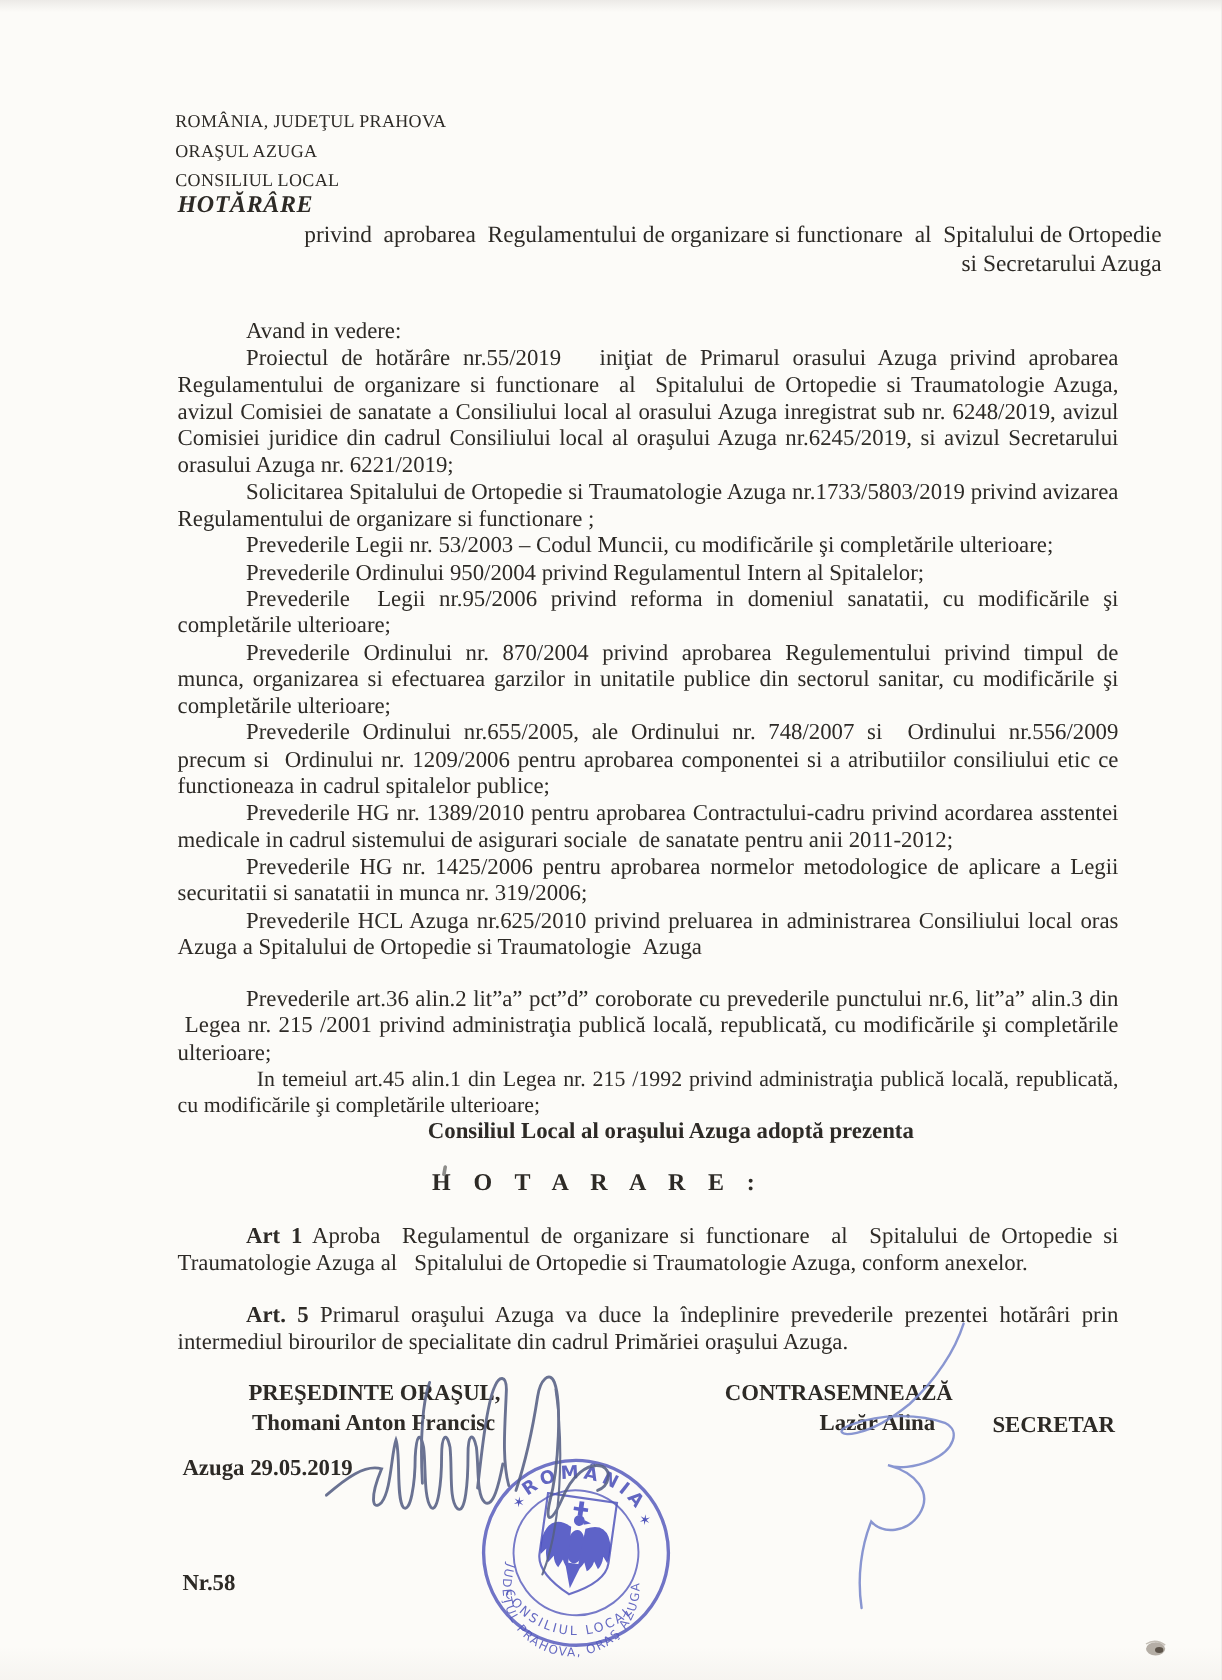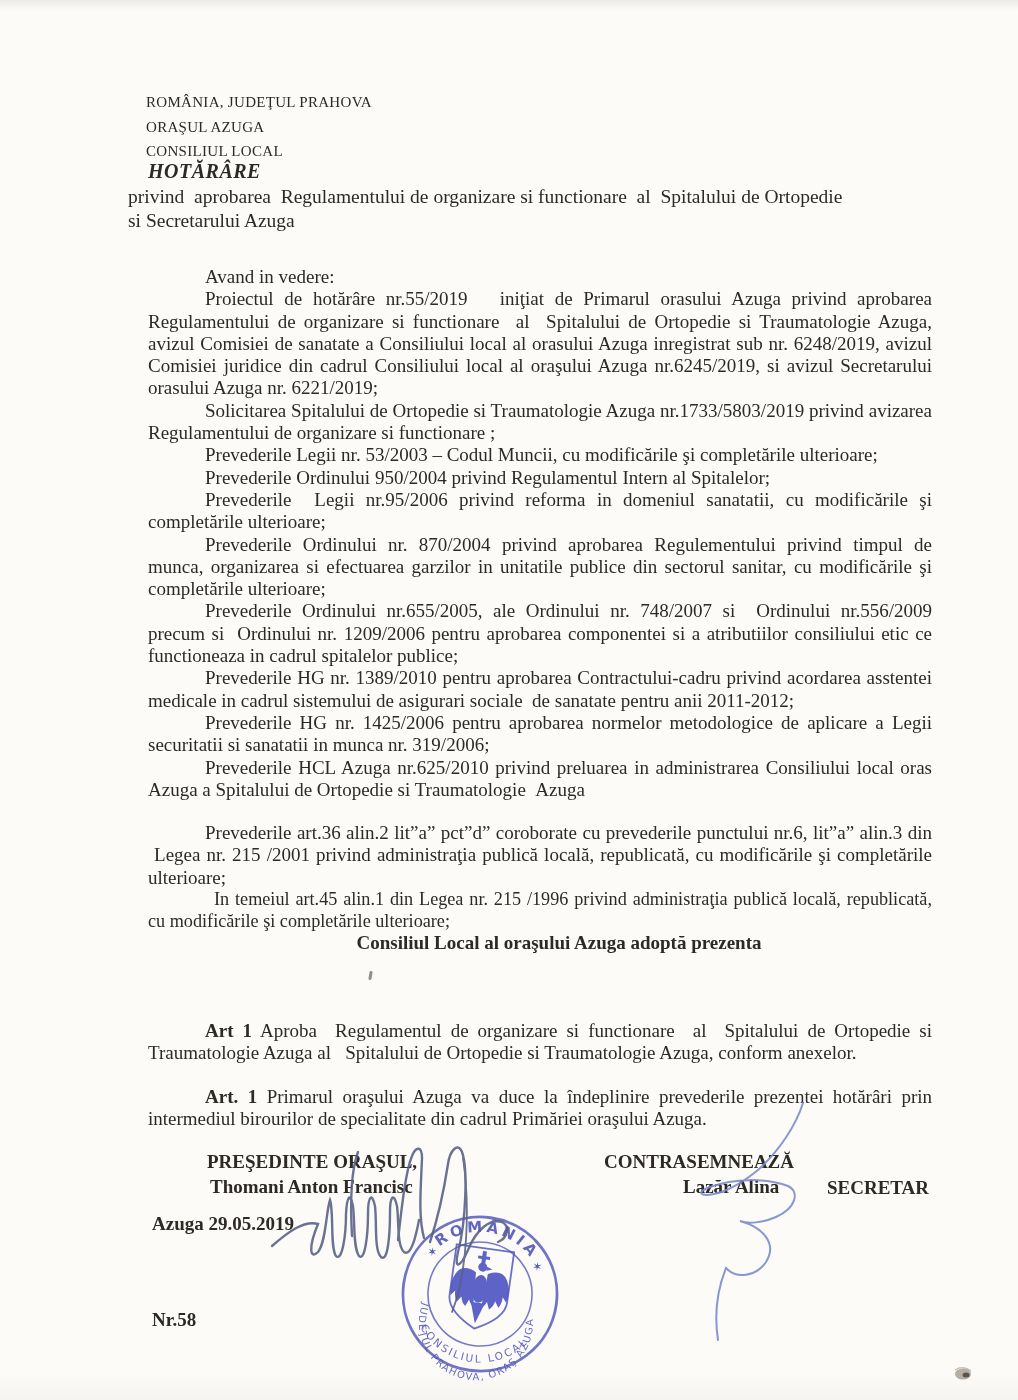--- a/index.html
+++ b/index.html
@@ -9,21 +9,21 @@
     background:linear-gradient(180deg,#eceae7 0px,#fcfbf8 10px,#fcfbf8 98%,#f6f4f0 100%);
     font-family:"Liberation Serif","DejaVu Serif",serif;
     color:#2d2a26; overflow:hidden;
   }
   .abs { position:absolute; }
   .bold { font-weight:bold; }
   
   .letterhead { left:146px; top:90px; font-size:15px; line-height:24.5px; letter-spacing:.3px; }
   
   .doc-title { left:148px; top:160px; width:674px; text-align:left; font-size:20px; font-weight:bold; letter-spacing:.5px;font-style:italic; }
-  .subtitle { left:128px; top:185px; width:840px; text-align:left; font-size:19.5px; line-height:23.5px; }
+  .subtitle { left:128px; top:185px; width:840px; text-align:right; font-size:19.5px; line-height:23.5px; }
   
   .body-block { left:148px; top:266px; width:784px; font-size:19px; line-height:22.3px; }
   .body-block p { margin:0; text-align:justify; text-indent:57px; }
   .body-block p.gap { margin-top:21px; }
   .body-block p.small { font-size:18.2px; line-height:21.6px; text-indent:66px; }
   .body-block p.adoption { font-weight:bold; text-indent:38px; text-align:center; }
   .decision-heading { left:148px; top:975px; width:700px; text-align:center; font-size:20px; font-weight:bold; letter-spacing:7px; }
   .articles { left:148px; top:1020px; width:784px; font-size:19px; line-height:21.6px; }
   .articles p { margin:0; text-align:justify; text-indent:57px; }
   .articles p + p { margin-top:23px; }
@@ -65,28 +65,29 @@
     <p>Solicitarea Spitalului de Ortopedie si Traumatologie Azuga nr.1733/5803/2019 privind avizarea Regulamentului de organizare si functionare ;</p>
     <p>Prevederile Legii nr. 53/2003 – Codul Muncii, cu modificările şi completările ulterioare;</p>
     <p>Prevederile Ordinului 950/2004 privind Regulamentul Intern al Spitalelor;</p>
     <p>Prevederile &nbsp;Legii nr.95/2006 privind reforma in domeniul sanatatii, cu modificările şi completările ulterioare;</p>
     <p>Prevederile Ordinului nr. 870/2004 privind aprobarea Regulementului privind timpul de munca, organizarea si efectuarea garzilor in unitatile publice din sectorul sanitar, cu modificările şi completările ulterioare;</p>
     <p>Prevederile Ordinului nr.655/2005, ale Ordinului nr. 748/2007 si &nbsp;Ordinului nr.556/2009 precum si &nbsp;Ordinului nr. 1209/2006 pentru aprobarea componentei si a atributiilor consiliului etic ce functioneaza in cadrul spitalelor publice;</p>
     <p>Prevederile HG nr. 1389/2010 pentru aprobarea Contractului-cadru privind acordarea asstentei medicale in cadrul sistemului de asigurari sociale &nbsp;de sanatate pentru anii 2011-2012;</p>
     <p>Prevederile HG nr. 1425/2006 pentru aprobarea normelor metodologice de aplicare a Legii securitatii si sanatatii in munca nr. 319/2006;</p>
     <p>Prevederile HCL Azuga nr.625/2010 privind preluarea in administrarea Consiliului local oras Azuga a Spitalului de Ortopedie si Traumatologie &nbsp;Azuga</p>
     <p class="gap">Prevederile art.36 alin.2 lit”a” pct”d” coroborate cu prevederile punctului nr.6, lit”a” alin.3 din &nbsp;Legea nr. 215 /2001 privind administraţia publică locală, republicată, cu modificările şi completările ulterioare;</p>
-    <p class="small">In temeiul art.45 alin.1 din Legea nr. 215 /1996 privind administraţia publică locală, republicată, cu modificările şi completările ulterioare;</p>
+    <p class="small">In temeiul art.45 alin.1 din Legea nr. 215 /1992 privind administraţia publică locală, republicată, cu modificările şi completările ulterioare;</p>
     <p class="adoption">Consiliul Local al oraşului Azuga adoptă prezenta</p>
   </div>
 
+  <div class="abs decision-heading">H O T A R A R E :</div>
 
   <div class="abs articles">
     <p><span class="bold">Art 1</span> <span>Aproba &nbsp;Regulamentul de organizare si functionare &nbsp;al &nbsp;Spitalului de Ortopedie si Traumatologie Azuga al &nbsp;&nbsp;Spitalului de Ortopedie si Traumatologie Azuga, conform anexelor.</span></p>
-    <p><span class="bold">Art. 1</span> <span>Primarul oraşului Azuga va duce la îndeplinire prevederile prezentei hotărâri prin intermediul birourilor de specialitate din cadrul Primăriei oraşului Azuga.</span></p>
+    <p><span class="bold">Art. 5</span> <span>Primarul oraşului Azuga va duce la îndeplinire prevederile prezentei hotărâri prin intermediul birourilor de specialitate din cadrul Primăriei oraşului Azuga.</span></p>
   </div>
 
   <div class="abs sig president-title">PREŞEDINTE ORAŞUL,</div>
   <div class="abs sig president-name">Thomani Anton Francisc</div>
   <div class="abs sig countersign">CONTRASEMNEAZĂ</div>
   <div class="abs sig secretary-role">SECRETAR</div>
   <div class="abs sig secretary-name">Lazăr Alina</div>
   <div class="abs sig place-date">Azuga 29.05.2019</div>
   <div class="abs sig doc-number">Nr.58</div>
 

